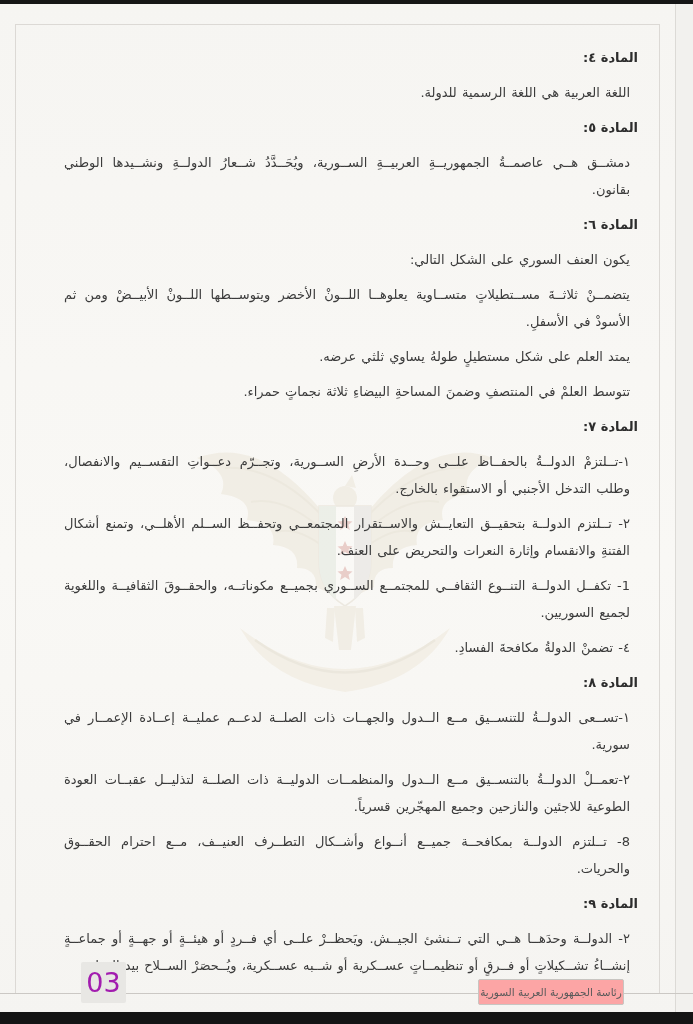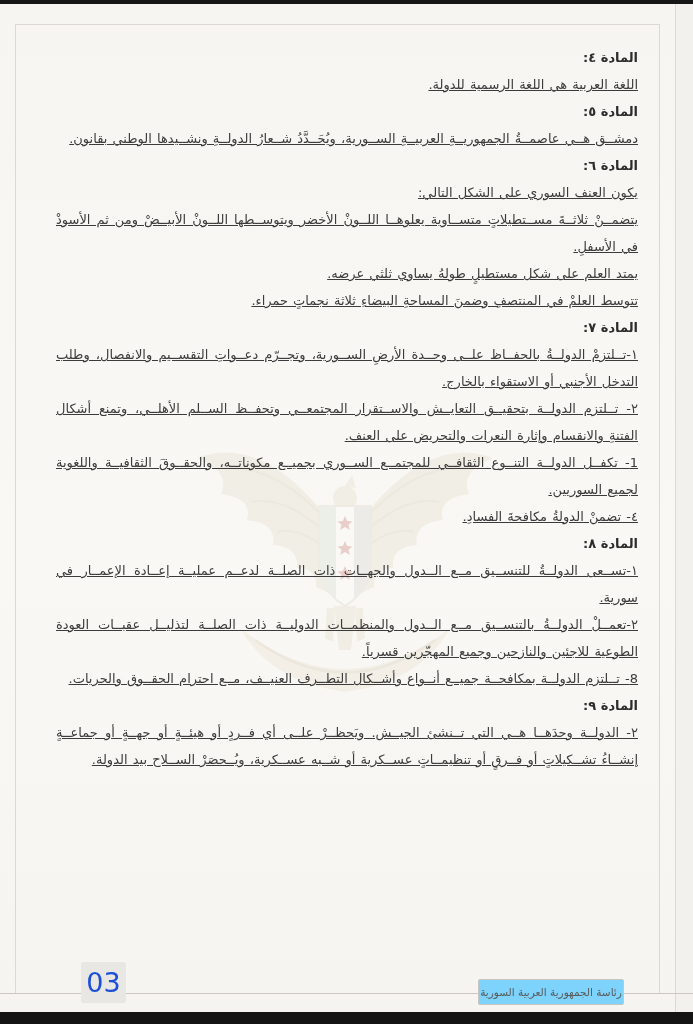--- a/index.html
+++ b/index.html
@@ -51,39 +51,38 @@
     color: #3b3b3b;
     font-size: 13px;
     line-height: 27px;
   }
   .article-heading {
     font-weight: bold;
     color: #2d2d2d;
     text-align: right;
   }
   .article-para {
-    margin: 0;
+    margin: 8px;
     text-align: justify;
     text-align-last: right;
     word-spacing: 1px;
-    text-decoration: underline;
   }
   .page-num {
     position: absolute; left: 81px; top: 962px;
     width: 45px; height: 41px;
     background: #e8e7e4;
     border-radius: 2px;
-    color: #1d4ed8;
+    color: #a21caf;
     font-size: 27px;
     display: flex; align-items: center; justify-content: center;
   }
   .footer-box {
     position: absolute; left: 478px; top: 979px;
     width: 144px; height: 24px;
-    background: #7dd3fc;
+    background: #fca5a5;
     border: 1px solid #c8c5c1;
     border-radius: 2px;
     display: flex; align-items: center; justify-content: center;
     direction: rtl;
     font-size: 10.5px;
     color: #5a5a5a;
   }
 </style>
 </head>
 <body>

